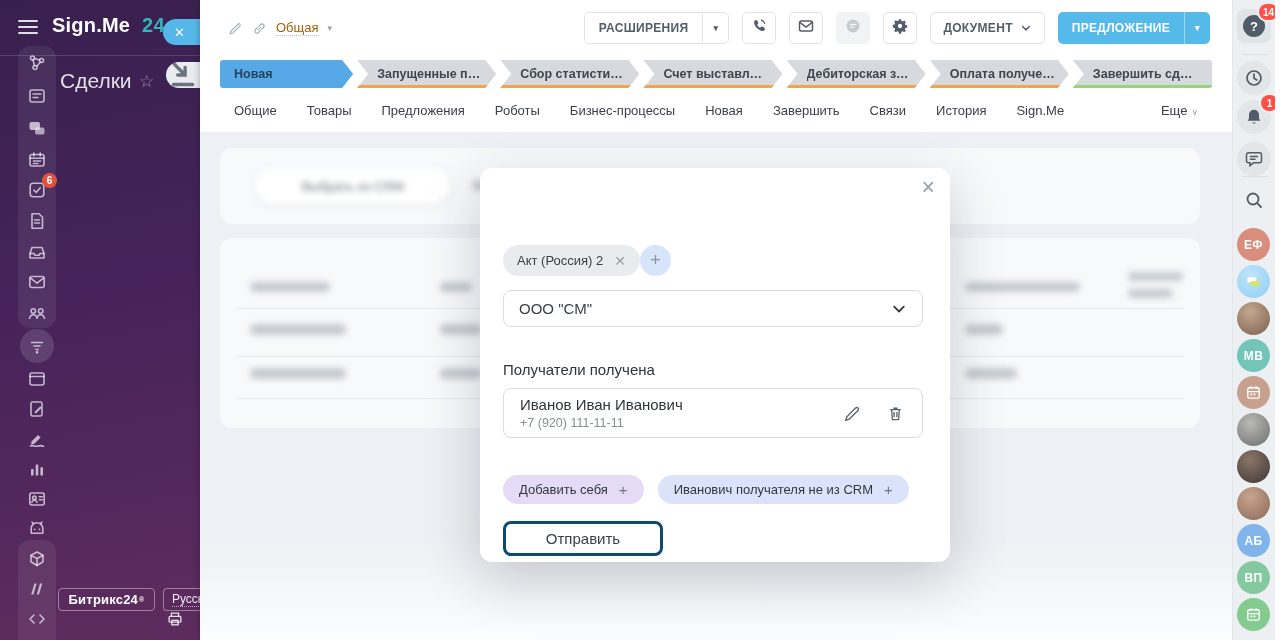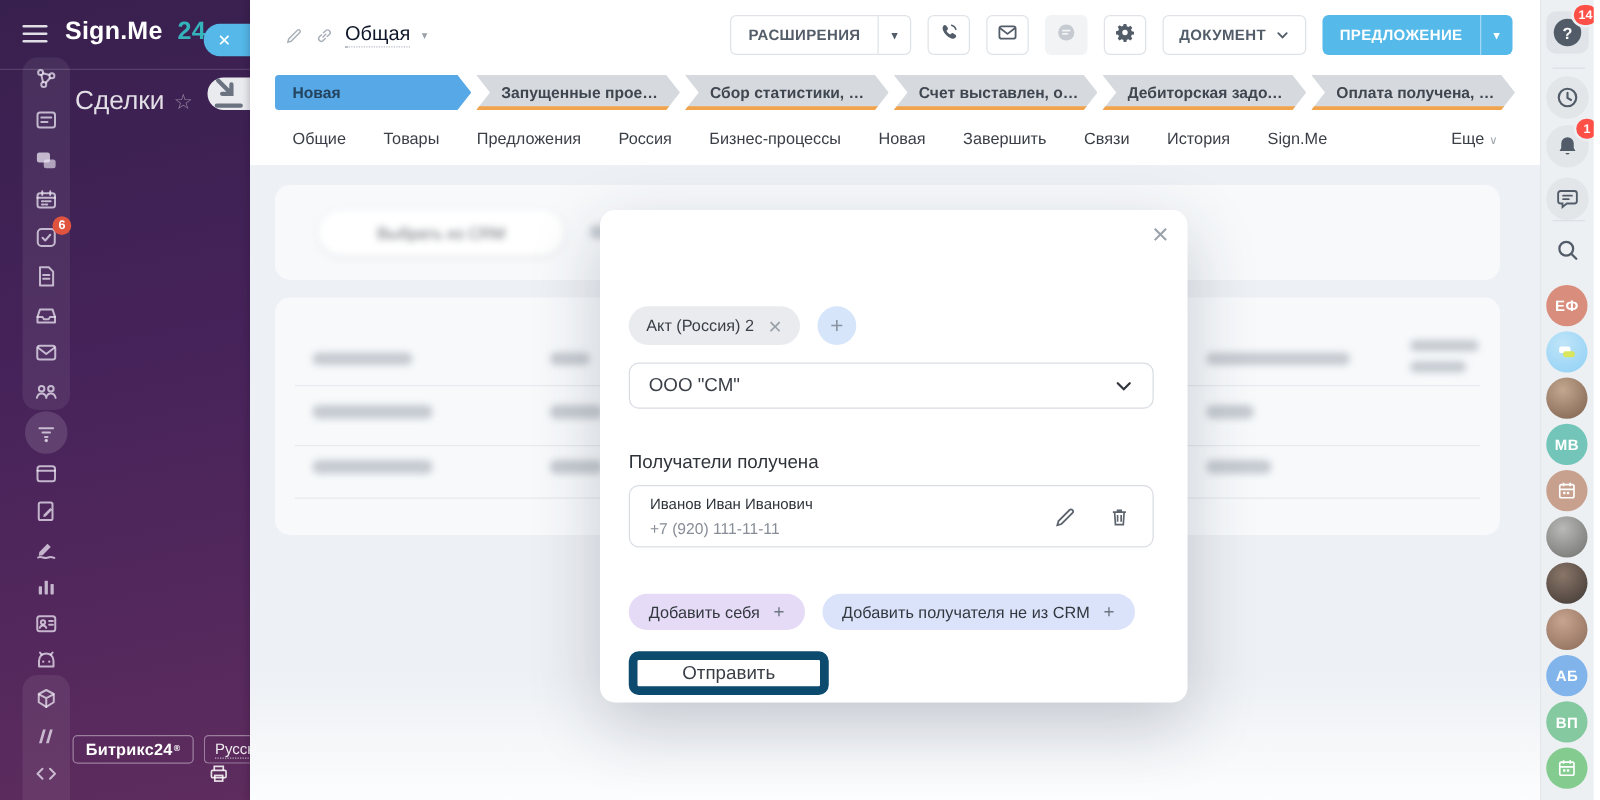--- a/index.html
+++ b/index.html
@@ -35,21 +35,21 @@
     padding-left:8px;overflow:hidden;white-space:nowrap}
   .lang-pill span{border-bottom:1px dotted rgba(255,255,255,.6)}
   .printer{position:absolute;left:166px;top:610px;width:18px;height:18px;color:rgba(255,255,255,.85)}
 
   
   .main{position:absolute;left:200px;top:0;width:1032px;height:640px;background:#fff;z-index:2;box-shadow:-1px 0 6px rgba(20,10,30,.25)}
   .title-row{display:flex;align-items:center;gap:9px;padding:13px 0 0 28px;height:43px}
   .deal-title{font-size:25px;color:#3c4147}
   .title-ico{color:#aab1b9;width:15px;height:15px}
   .title-ico svg{width:15px;height:15px;display:block}
-  .category{font-size:16px;color:#0f172a;border-bottom:1px dotted #b9bfc6;cursor:pointer}
+  .category{font-size:13px;color:#a16207;border-bottom:1px dotted #b9bfc6;cursor:pointer}
   .caret{font-size:9px;color:#9aa1a9}
   .toolbar{position:absolute;top:12px;right:22px;display:flex;align-items:center;gap:13px}
   .btn{height:32px;border:1px solid #e0e4e8;border-radius:5px;background:#fff;display:flex;align-items:center;
     font-size:12px;font-weight:bold;color:#535d69;letter-spacing:.3px;cursor:pointer}
   .btn-split-label{padding:0 14px}
   .btn-split-caret{width:26px;align-self:stretch;border-left:1px solid #e0e4e8;display:flex;align-items:center;justify-content:center;color:#535d69;font-size:9px}
   .icon-btn{width:34px;height:32px;border:1px solid #e0e4e8;border-radius:5px;background:#fff;display:flex;
     align-items:center;justify-content:center;color:#535d69;cursor:pointer}
   .icon-btn svg{width:18px;height:18px}
   .icon-btn.disabled{border:none;background:#f1f3f5;color:#c5cbd1;cursor:default}
@@ -83,43 +83,43 @@
     box-shadow:0 1px 5px rgba(0,0,0,.10);display:flex;align-items:center;justify-content:center;
     font-size:13px;color:#6a7076;filter:blur(3px)}
   .bg-bar{position:absolute;background:#b9bfc6;border-radius:5px;filter:blur(3px);opacity:.8}
   .bg-line{position:absolute;left:16px;right:16px;height:1px;background:#e7eaee}
 
   
   .modal{position:absolute;left:480px;top:168px;width:470px;height:394px;background:#fff;border-radius:12px;
     box-shadow:0 18px 55px rgba(35,45,65,.22);z-index:6}
   .modal-close{position:absolute;right:15px;top:8px;font-size:23px;color:#99a1aa;cursor:pointer;line-height:1}
   .modal-title{position:absolute;left:23px;top:40px;font-size:20px;color:#2f343b}
-  .chip-row{position:absolute;left:23px;top:77px;display:flex;align-items:center;gap:14px}
+  .chip-row{position:absolute;left:23px;top:77px;display:flex;align-items:center;}
   .chip{height:31px;border-radius:16px;background:#e9ebee;display:flex;align-items:center;padding:0 14px;
     font-size:13px;color:#3a3f47}
   .chip .chip-x{margin-left:11px;color:#99a0a8;font-size:14px;cursor:pointer}
   .chip-add{width:31px;height:31px;border-radius:50%;background:#d7e5fb;color:#8a94a0;font-size:18px;
     display:flex;align-items:center;justify-content:center;cursor:pointer}
   .select{position:absolute;left:23px;top:122px;width:420px;height:37px;border:1px solid #d9dde2;border-radius:8px;
     display:flex;align-items:center;padding:0 15px;font-size:15px;color:#3a3f47;cursor:pointer}
   .select svg{margin-left:auto;width:16px;height:16px;color:#2f343b}
   .recipients-label{position:absolute;left:23px;top:193px;font-size:15px;color:#2f343b}
   .recipient-card{position:absolute;left:23px;top:220px;width:420px;height:50px;border:1px solid #d9dde2;border-radius:8px}
-  .recipient-name{position:absolute;left:16px;top:7px;font-size:12px;color:#2f343b}
+  .recipient-name{position:absolute;left:16px;top:7px;font-size:15px;color:#2f343b}
   .recipient-phone{position:absolute;left:16px;top:27px;font-size:12.5px;color:#878d96}
   .card-ico{position:absolute;top:15px;width:19px;height:19px;color:#5b636d;cursor:pointer}
   .card-ico svg{width:19px;height:19px}
   .ico-edit{right:60px}
   .ico-del{right:17px}
   .pill-row{position:absolute;left:23px;top:307px;display:flex;gap:14px}
   .pill{height:29px;border-radius:15px;display:flex;align-items:center;padding:0 16px;font-size:13px;color:#33383f;cursor:pointer;gap:11px}
   .pill .plus{font-size:15px;color:#6d7683}
   .pill-self{background:#e5dbf6}
   .pill-ext{background:#dbe3fb}
-  .send-btn{position:absolute;left:23px;top:353px;width:160px;height:35px;border:7px solid #0c4a6e;border-radius:8px;
+  .send-btn{position:absolute;left:23px;top:353px;width:160px;height:35px;border:3px solid #0c4a6e;border-radius:8px;
     background:#fff;font-size:15px;color:#3a3f47;display:flex;align-items:center;justify-content:center;cursor:pointer}
 
   
   .right-rail{position:absolute;right:0;top:0;width:48px;height:640px;background:#edf0f3;z-index:3;border-left:1px solid #e4e8eb}
   .rail-white{position:absolute;right:0;top:0;width:5px;height:640px;background:#fff}
   .rr-item{position:absolute;left:4px;width:34px;height:34px;border-radius:50%;display:flex;align-items:center;
     justify-content:center;color:#525c69;cursor:pointer}
   .rr-item svg{width:20px;height:20px}
   .rr-bg{background:#e2e6e9}
   .rr-help{border-radius:8px;background:#e0e4e8}
@@ -372,27 +372,31 @@
         <i class="uline orange"></i>
       </div>
       <div class="stage">
         <span>Дебиторская задолж...</span>
         <i class="uline orange"></i>
       </div>
       <div class="stage">
         <span>Оплата получена, по...</span>
         <i class="uline orange"></i>
       </div>
+      <div class="stage last">
+        <span>Завершить сделку</span>
+        <i class="uline green"></i>
+      </div>
     </div>
 
   <div class="tabsrow" id="tabsrow">
       <span class="tab">Общие</span>
       <span class="tab">Товары</span>
       <span class="tab">Предложения</span>
-      <span class="tab">Россия</span>
+      <span class="tab">Роботы</span>
       <span class="tab">Бизнес-процессы</span>
       <span class="tab">Новая</span>
       <span class="tab">Завершить</span>
       <span class="tab">Связи</span>
       <span class="tab">История</span>
       <span class="tab">Sign.Me</span>
       <span class="tab-more"><span>Еще</span><span class="caret">∨</span></span>
     </div>
 
   <div class="content">
@@ -448,21 +452,21 @@
           <path d="M4.5 6h11M8.5 6V4.5h3V6M6 6l.7 10.5h6.6L14 6M8.5 8.5v5.5M11.5 8.5v5.5"></path>
         </svg>
     </span>
   </div>
   <div class="pill-row">
     <div class="pill pill-self">
       <span>Добавить себя</span>
         <span class="plus">+</span>
     </div>
     <div class="pill pill-ext">
-      <span>Добавить получателя не из CRM</span>
+      <span>Иванович получателя не из CRM</span>
         <span class="plus">+</span>
     </div>
   </div>
   <div class="send-btn">Отправить</div>
 </div>
 
 <aside class="right-rail" id="right-rail">
   <div class="rr-item rr-help" style="top:9px">
     <span class="qmark">?</span>
     <span class="rr-badge">14</span>

